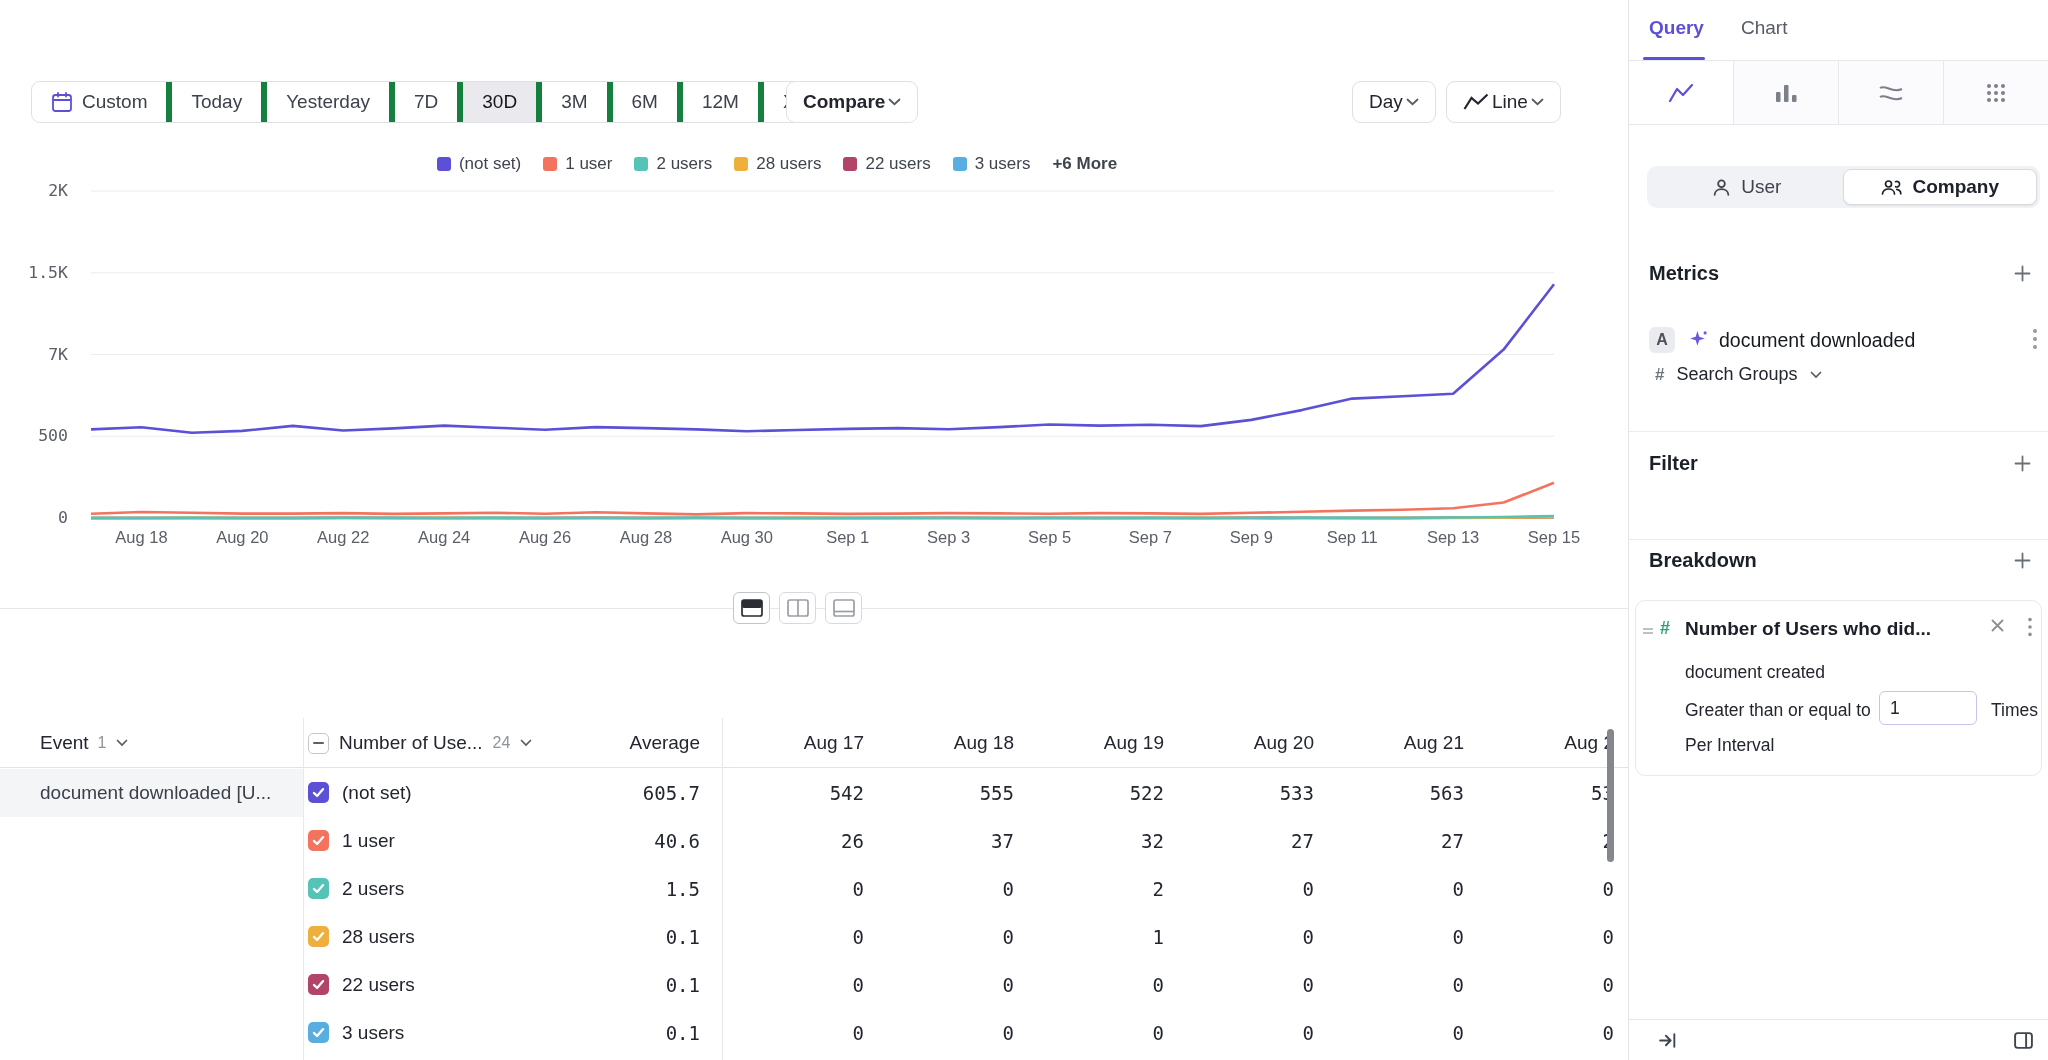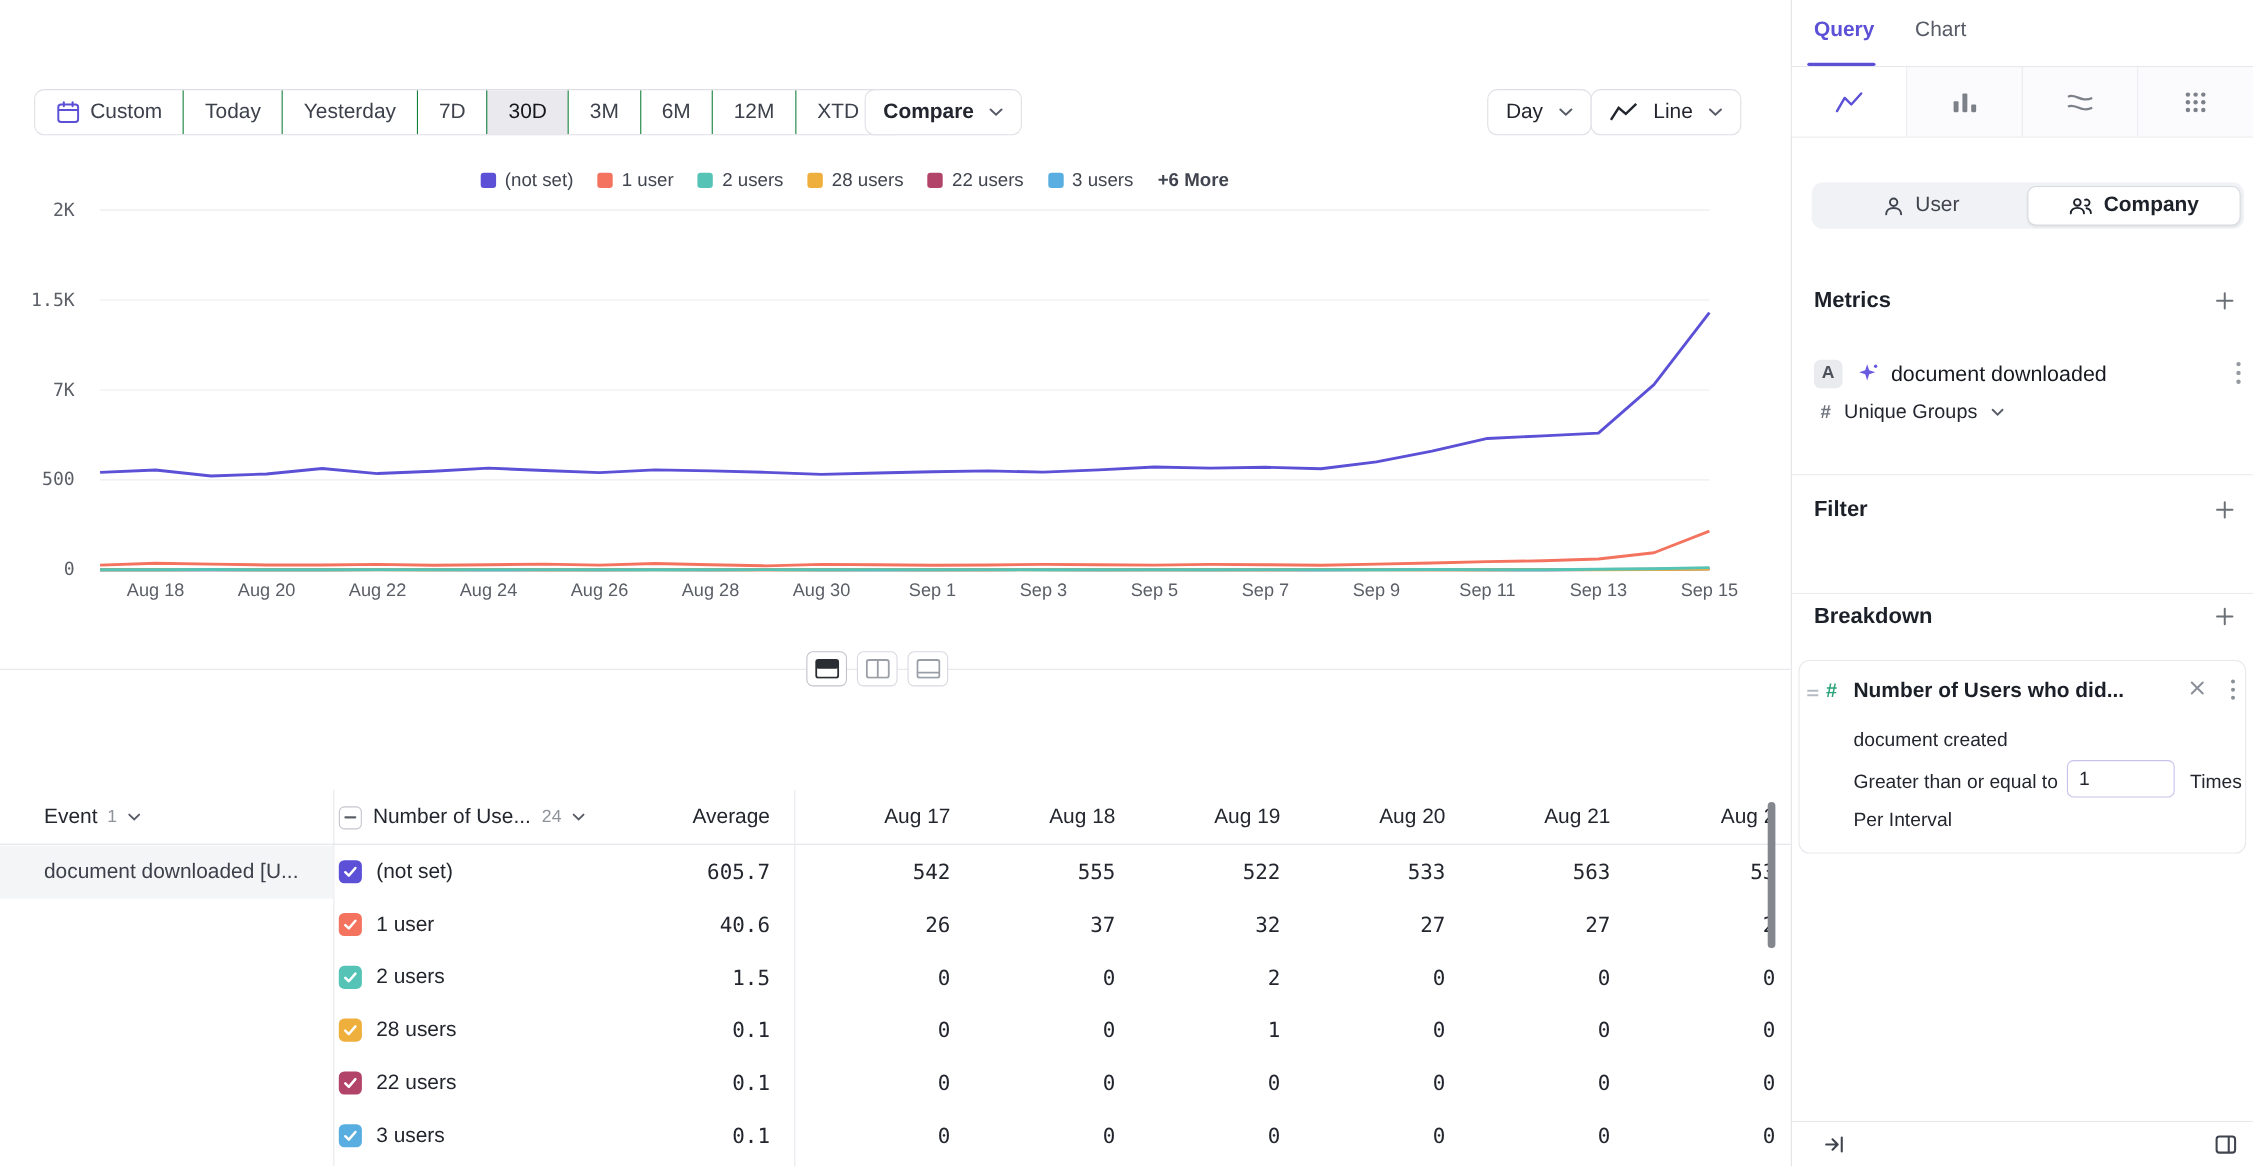--- a/index.html
+++ b/index.html
@@ -6,24 +6,24 @@
   html,body { width:2048px; height:1060px; background:#fff; overflow:hidden;
     font-family:"Liberation Sans", sans-serif; color:#23262e; }
 
   .main { position:absolute; left:0; top:0; width:1628px; height:1060px; overflow:hidden; background:#fff; }
   .panel { position:absolute; left:1628px; top:0; width:420px; height:1060px; background:#fff; border-left:1px solid #e3e4e8; }
 
   
   .range-group { position:absolute; left:31px; top:81px; height:42px; display:flex; align-items:stretch;
     border:1px solid #dfe0e5; border-radius:9px; background:#fff; overflow:hidden; }
   .range-cell { display:flex; align-items:center; gap:9px; padding:0 19px; font-size:19px; color:#3c414b;
-    border-left:1px solid #15803d; cursor:pointer; white-space:nowrap; }
+    border-left:6px solid #15803d; cursor:pointer; white-space:nowrap; }
   .range-cell:first-child { border-left:none; }
   .range-cell.selected { background:#e9e9ee; color:#14161c; font-weight:500; }
-  .btn { position:absolute; top:81px; height:42px; display:flex; align-items:center; gap:14px; padding:0 16px;
+  .btn { position:absolute; top:81px; height:42px; display:flex; align-items:center; gap:3px; padding:0 16px;
     border:1px solid #dfe0e5; border-radius:9px; background:#fff; font-size:19px; color:#23262e; cursor:pointer; }
   .btn .bold { font-weight:600; }
 
   
   .legend { position:absolute; top:154px; left:0; width:1554px; display:flex; justify-content:center;
     align-items:center; gap:22px; }
   .legend-item { display:flex; align-items:center; gap:8px; cursor:pointer; }
   .swatch { width:14px; height:14px; border-radius:3px; display:inline-block; }
   .legend-item span.lab { font-size:17px; color:#3f444e; }
   .legend-more { font-size:17px; font-weight:600; color:#3f444e; cursor:pointer; }
@@ -508,21 +508,21 @@
   <div class="metric-name">document downloaded</div>
   <div class="metric-kebab">
     <svg width="6" height="22" viewBox="0 0 6 22">
         <circle cx="3" cy="3" r="2" fill="currentColor"></circle>
         <circle cx="3" cy="11" r="2" fill="currentColor"></circle>
         <circle cx="3" cy="19" r="2" fill="currentColor"></circle>
       </svg>
   </div>
   <div class="measure-row">
     <span class="measure-sym">#</span>
-    <span class="measure-lab">Unique Groups</span>
+    <span class="measure-lab">Search Groups</span>
     <span style="display:flex;">
         <svg width="12" height="8" viewBox="0 0 12 8">
           <path d="M1.5 1.5 L6 6 L10.5 1.5" fill="none" stroke="#565b66" stroke-width="1.7" stroke-linecap="round"></path>
         </svg>
       </span>
   </div>
 
   <div class="pdiv" style="top:431px;"></div>
   <div class="sec-head" style="top:452px;">Filter</div>
   <div class="plus-btn" style="top:454px;">

